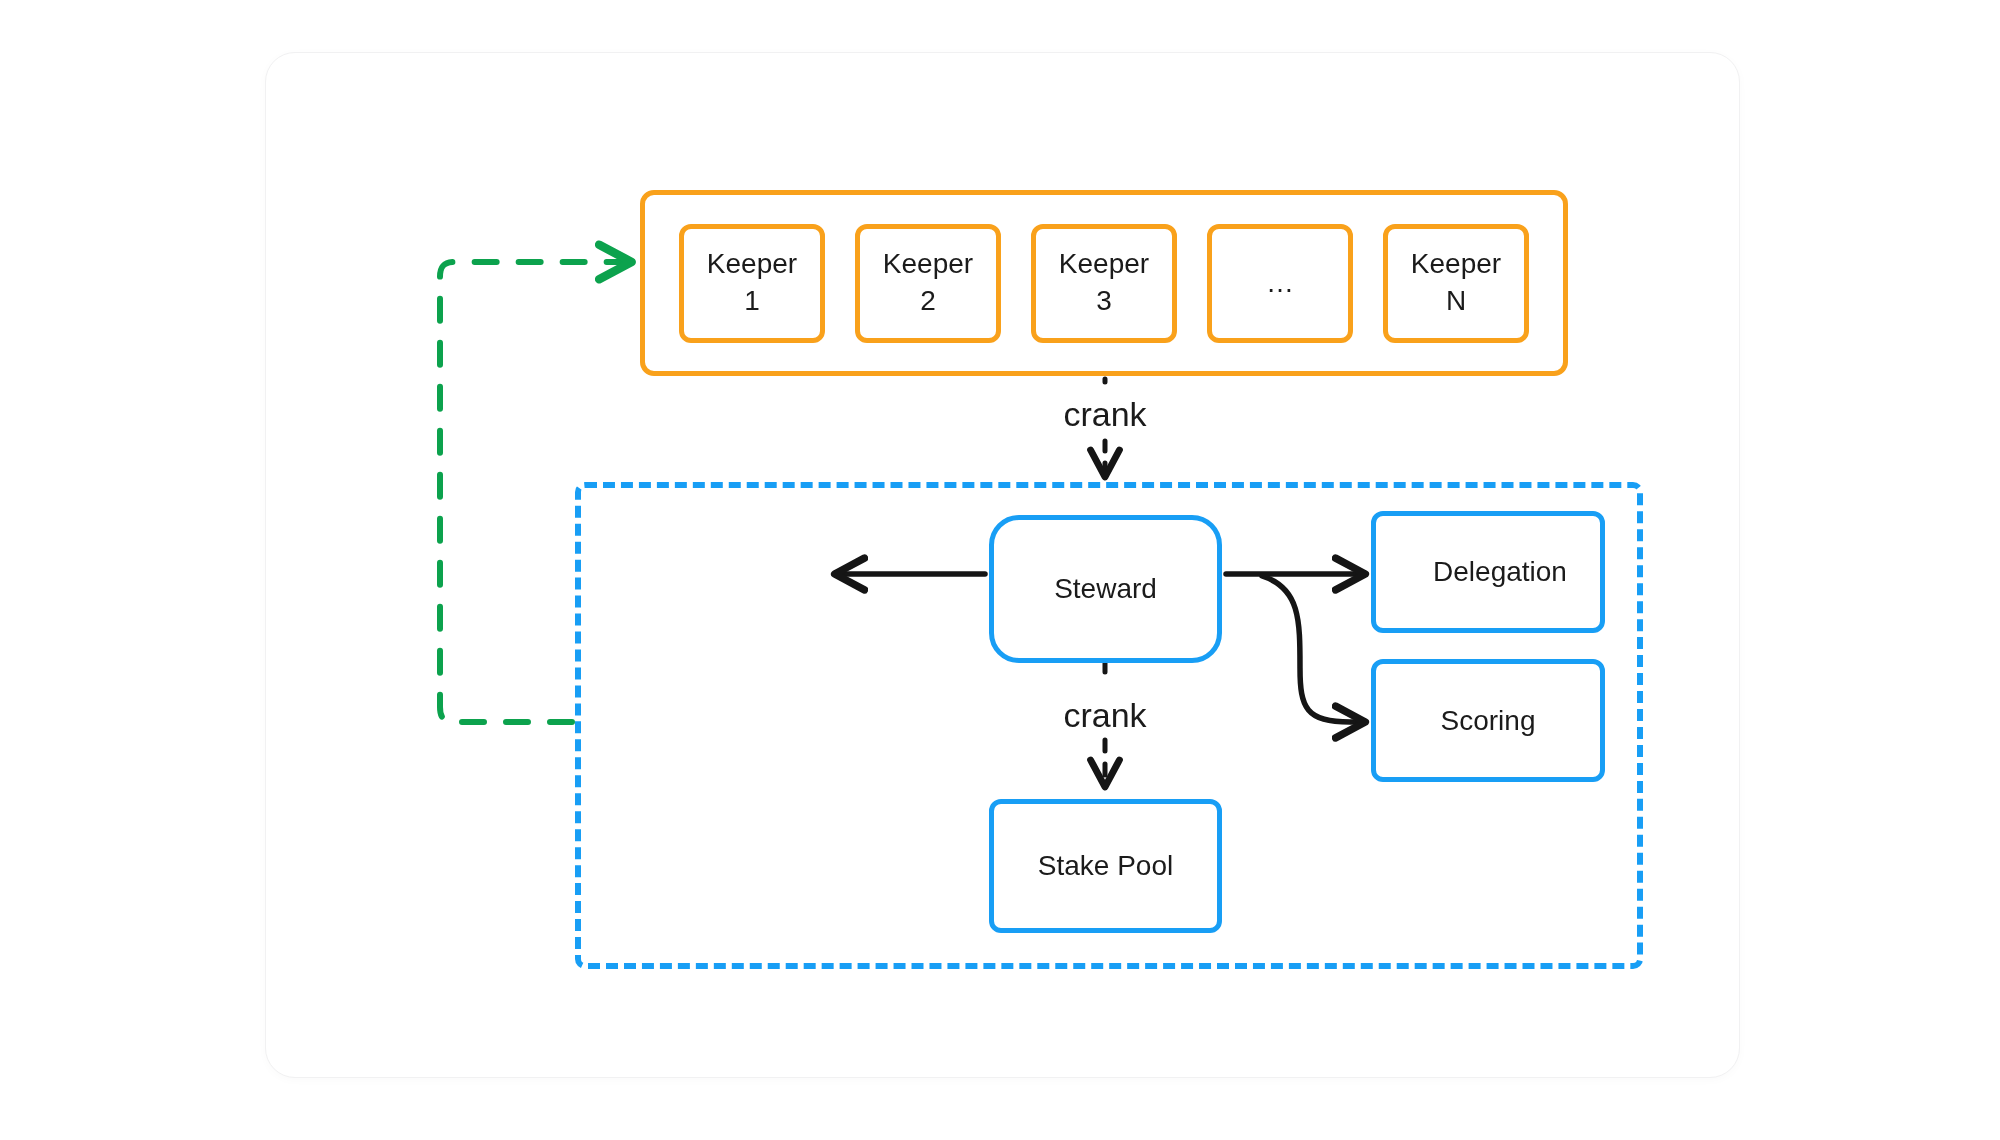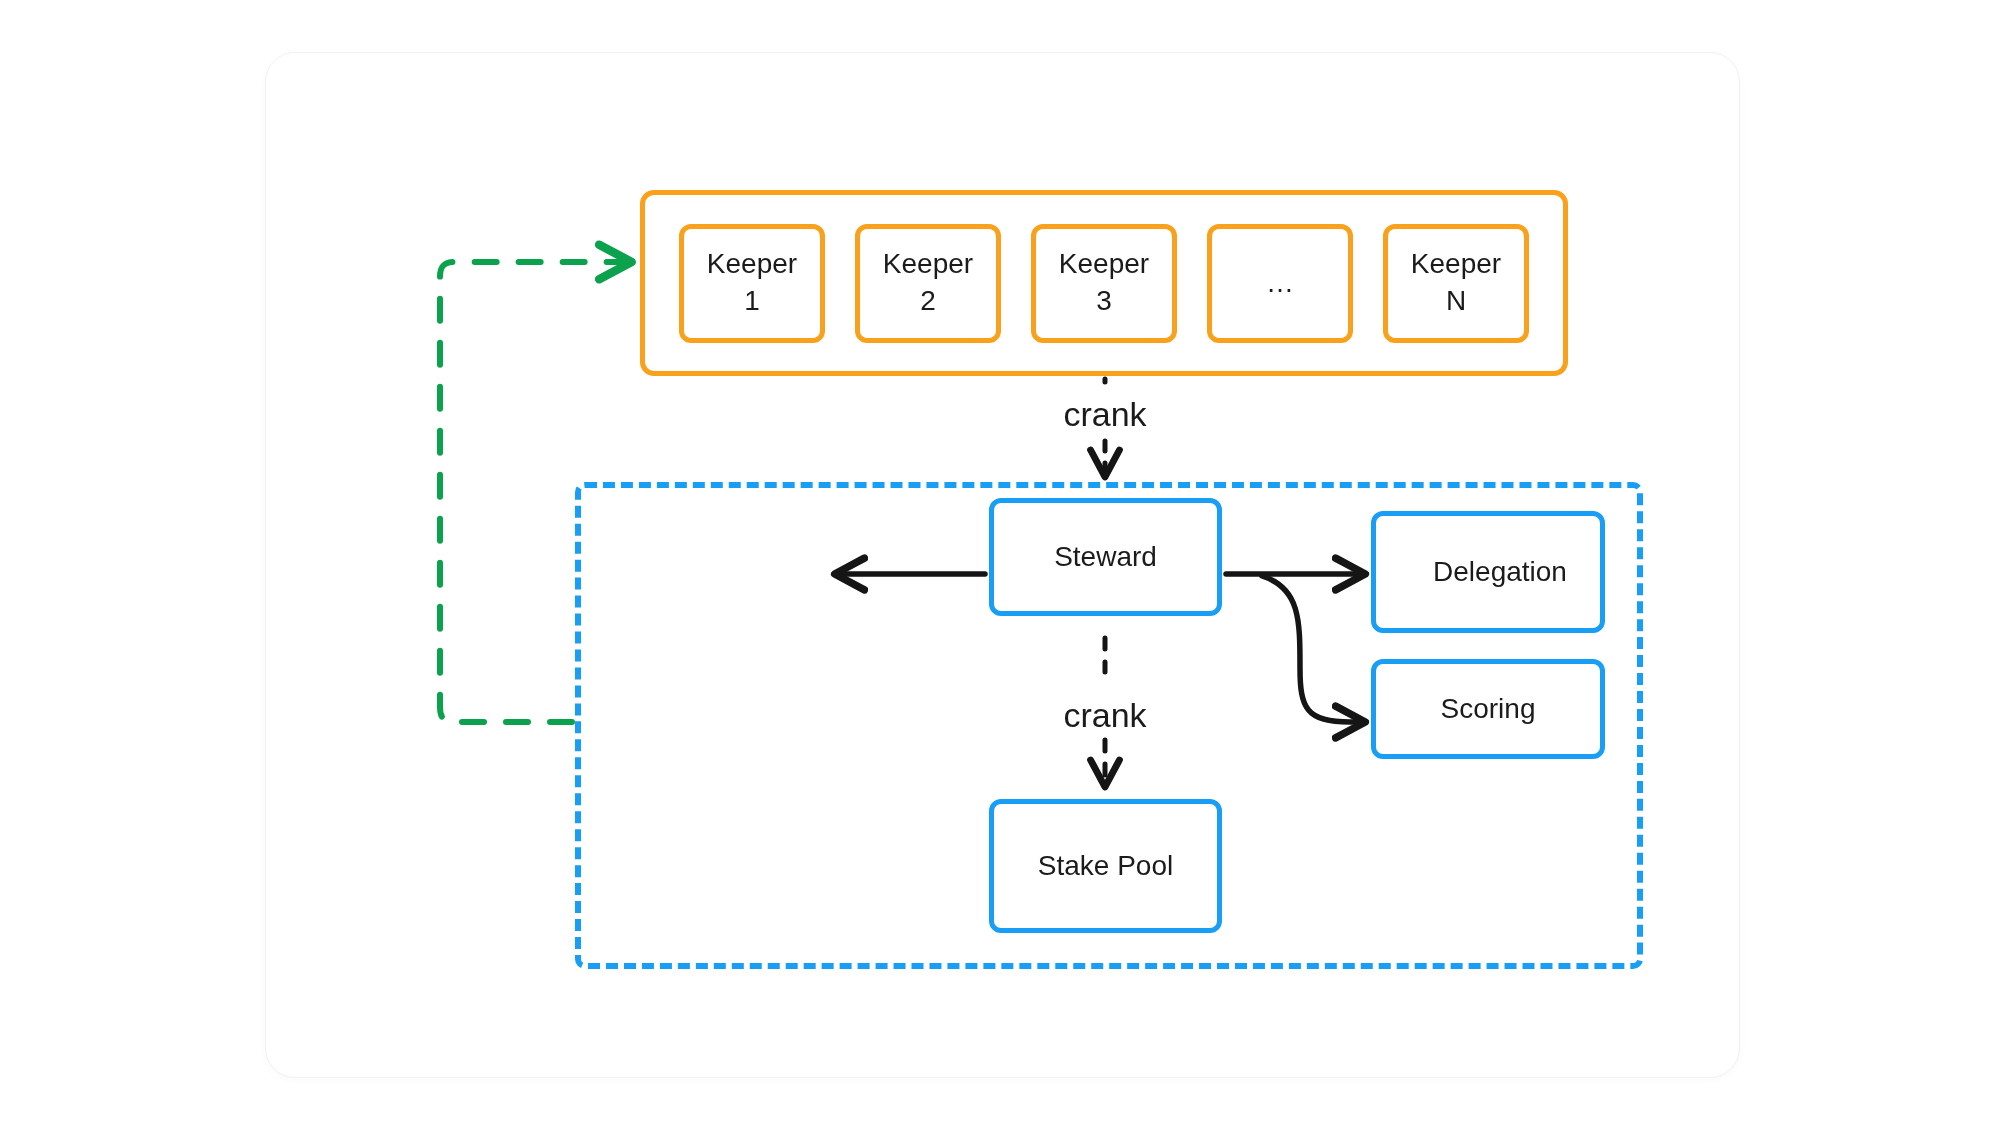--- a/index.html
+++ b/index.html
@@ -91,23 +91,23 @@
     flex-direction: column;
     align-items: center;
     justify-content: center;
     font-size: 28px;
     color: #1b1b1b;
     line-height: 1.42;
     text-align: center;
   }
 
   #node-validator-history { left: 597px;  top: 515px; width: 232px; height: 118px; }
-  #node-steward          { left: 989px;  top: 498px; width: 233px; height: 118px; }
+  #node-steward          { left: 989px;  top: 515px; width: 233px; height: 148px; border-radius: 30px; }
   #node-delegation       { left: 1371px; top: 511px; width: 234px; height: 122px; padding-left: 24px; }
-  #node-scoring          { left: 1371px; top: 659px; width: 234px; height: 100px; }
+  #node-scoring          { left: 1371px; top: 659px; width: 234px; height: 123px; }
   #node-stake-pool       { left: 989px;  top: 799px; width: 233px; height: 134px; }
 
   .crank-label {
     position: absolute;
     font-size: 34px;
     color: #1b1b1b;
     text-align: center;
     white-space: nowrap;
   }
   #crank-label-top    { left: 1005px; top: 395px; width: 200px; }

